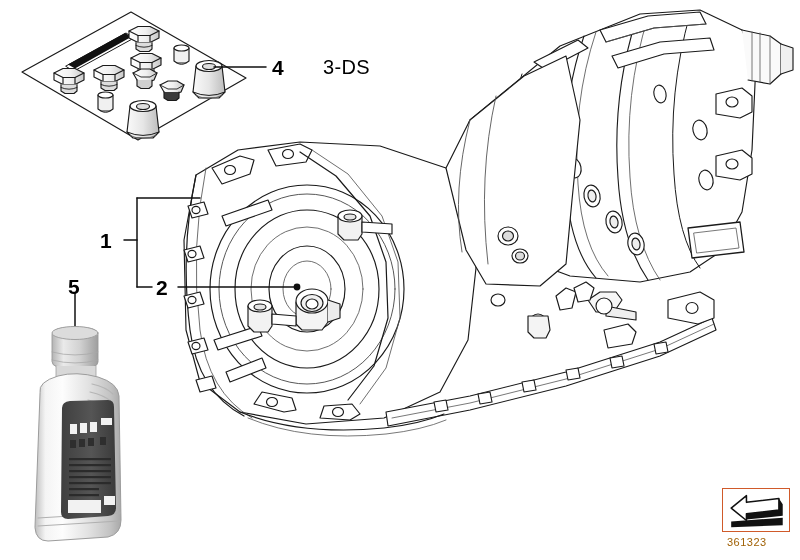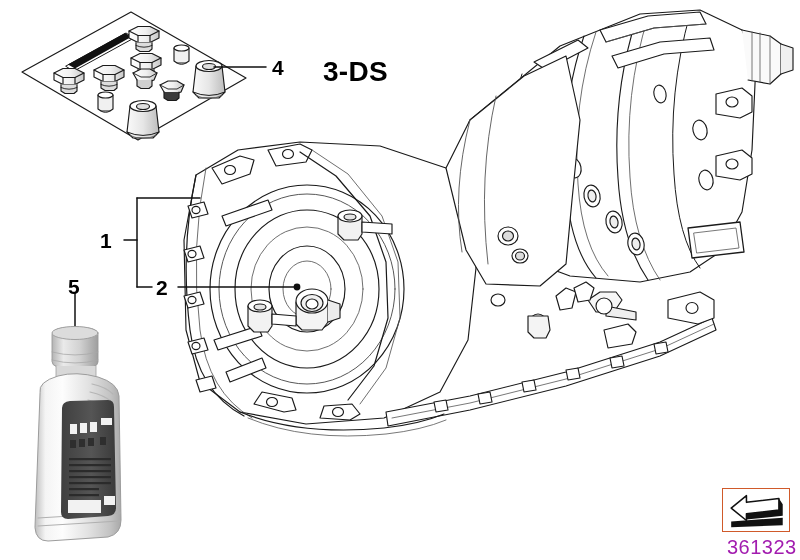--- a/index.html
+++ b/index.html
@@ -17,30 +17,30 @@
     position:absolute;
     font-weight:bold;
     font-family:"Liberation Sans",sans-serif;
     color:#000;
     line-height:1;
     white-space:nowrap;
   }
   .callout-num{font-size:21px;}
   .variant-label{
     position:absolute;
-    font-size:28px;
-    font-weight:bold;
+    font-size:20px;
+    font-weight:normal;
     letter-spacing:0.3px;
     font-family:"Liberation Sans",sans-serif;
   }
   .diagram-id{
     position:absolute;
-    font-size:20px;
+    font-size:11px;
     font-family:"Liberation Sans",sans-serif;
-    color:#a21caf;
+    color:#a16207;
     letter-spacing:0.5px;
   }
   .corner-box{
     position:absolute;
     border:1.4px solid #d05a2a;
     background:#fff;
     box-sizing:border-box;
   }
 </style>
 </head>

